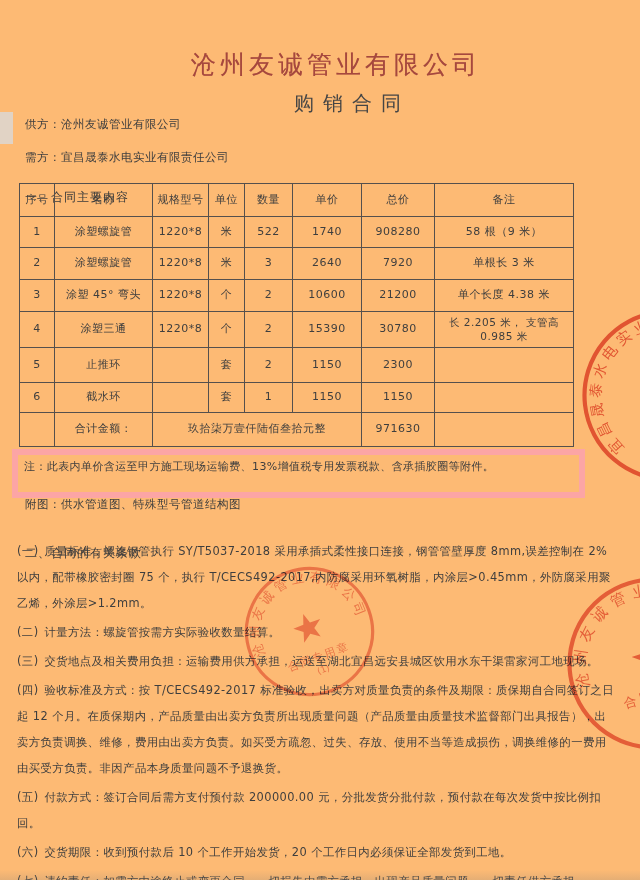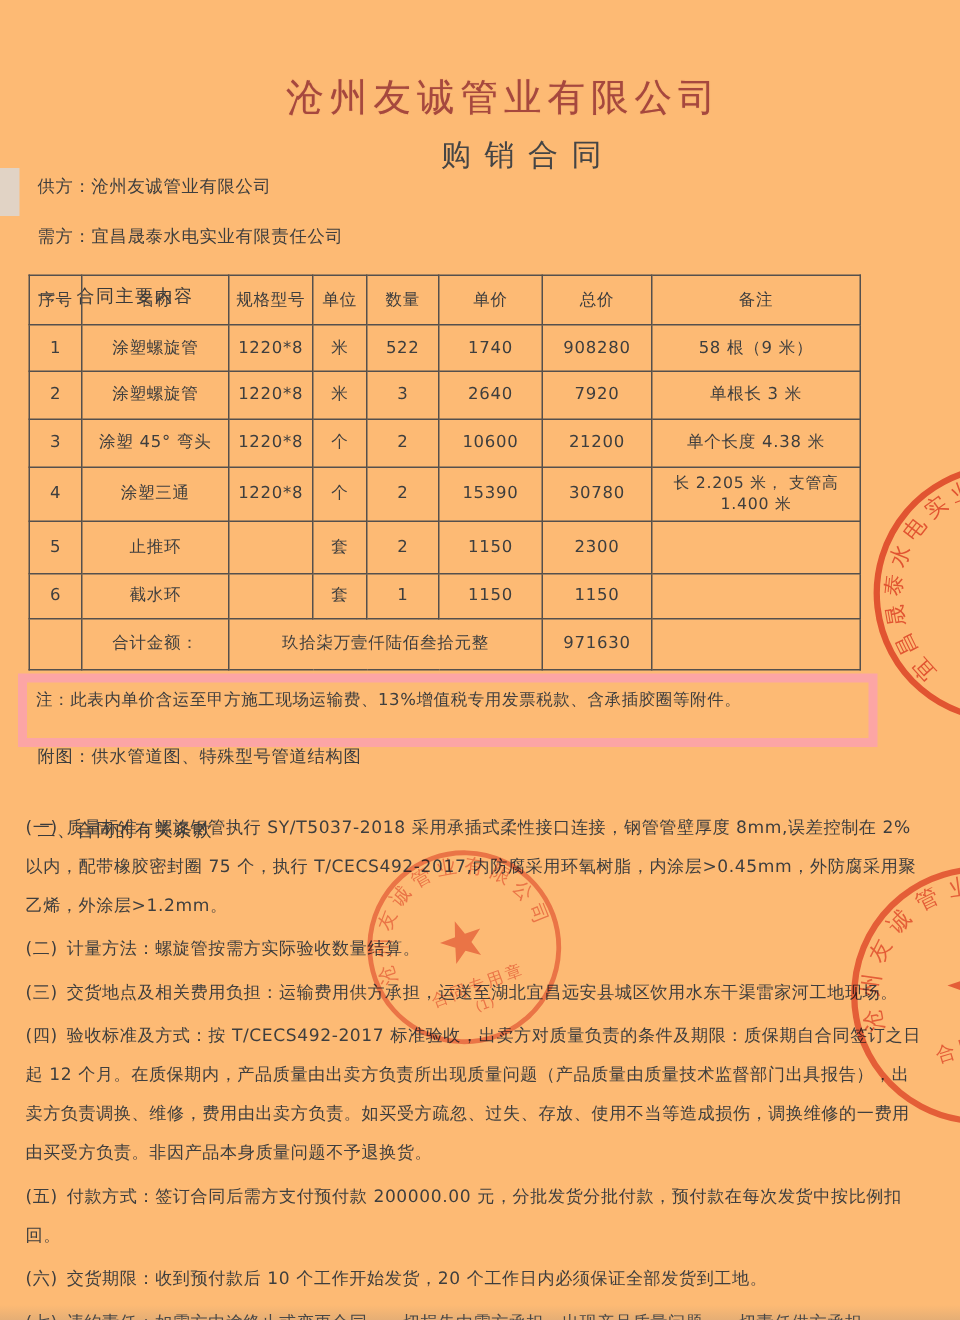--- a/index.html
+++ b/index.html
@@ -128,21 +128,21 @@
       <td>单个长度 4.38 米</td>
     </tr>
     <tr style="height:36px">
       <td>4</td>
       <td>涂塑三通</td>
       <td>1220*8</td>
       <td>个</td>
       <td>2</td>
       <td>15390</td>
       <td>30780</td>
-      <td style="font-size:10.5px">长 2.205 米， 支管高 1.400 米</td>
+      <td style="font-size:10.5px">长 2.205 米， 支管高 0.985 米</td>
     </tr>
     <tr style="height:35px">
       <td>5</td>
       <td>止推环</td>
       <td></td>
       <td>套</td>
       <td>2</td>
       <td>1150</td>
       <td>2300</td>
       <td></td>

